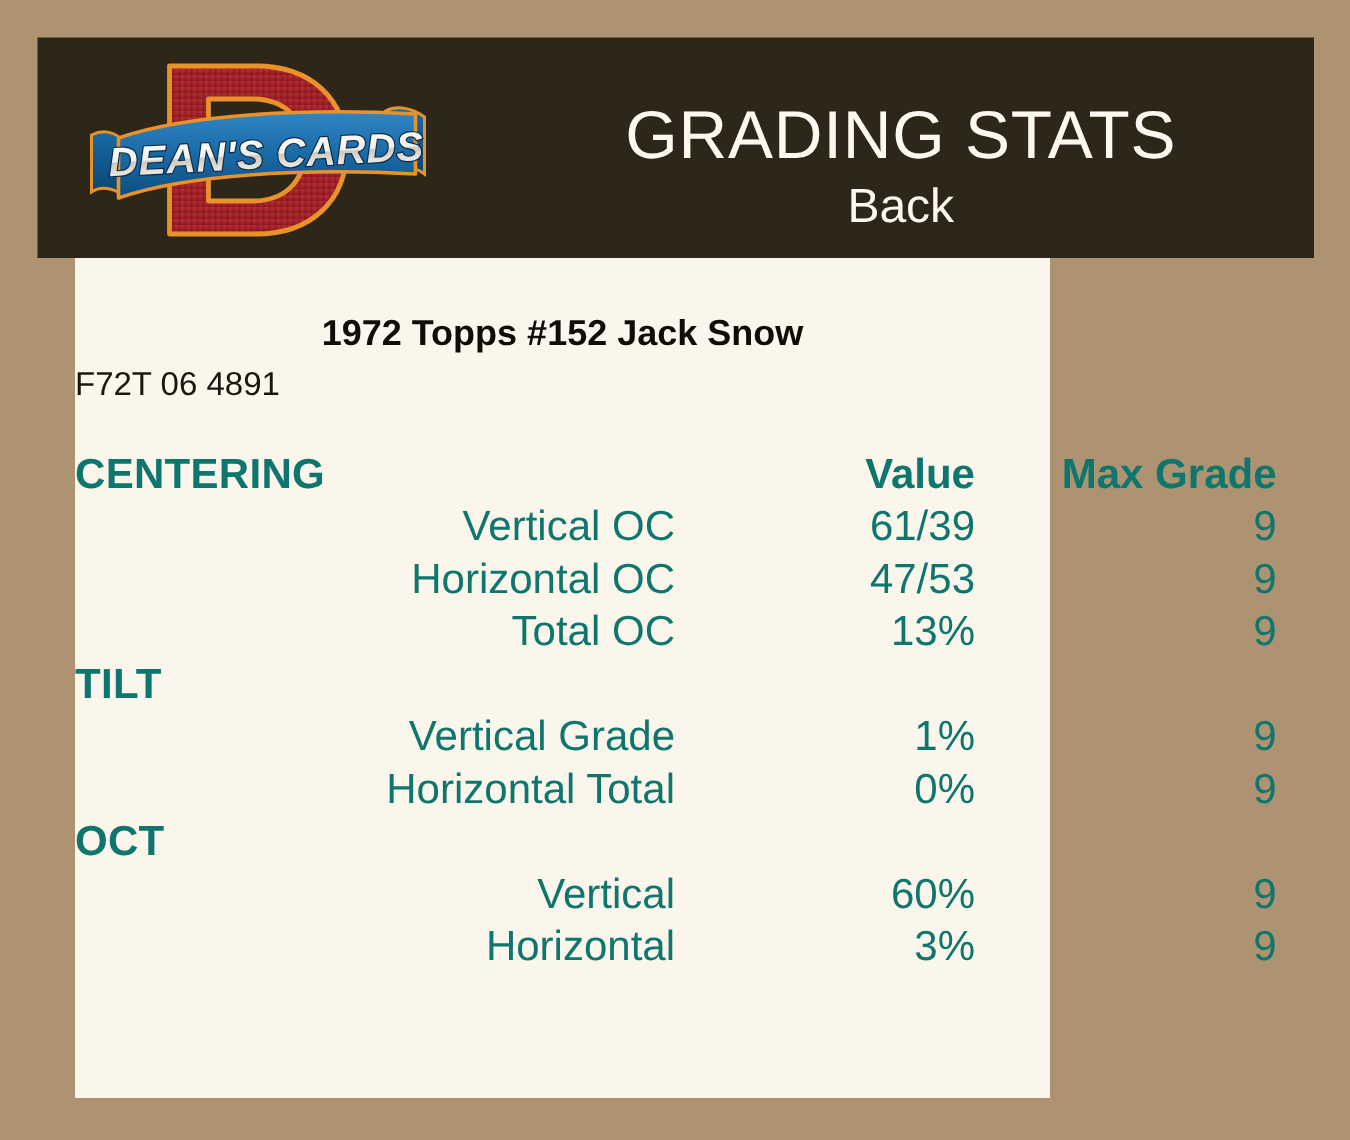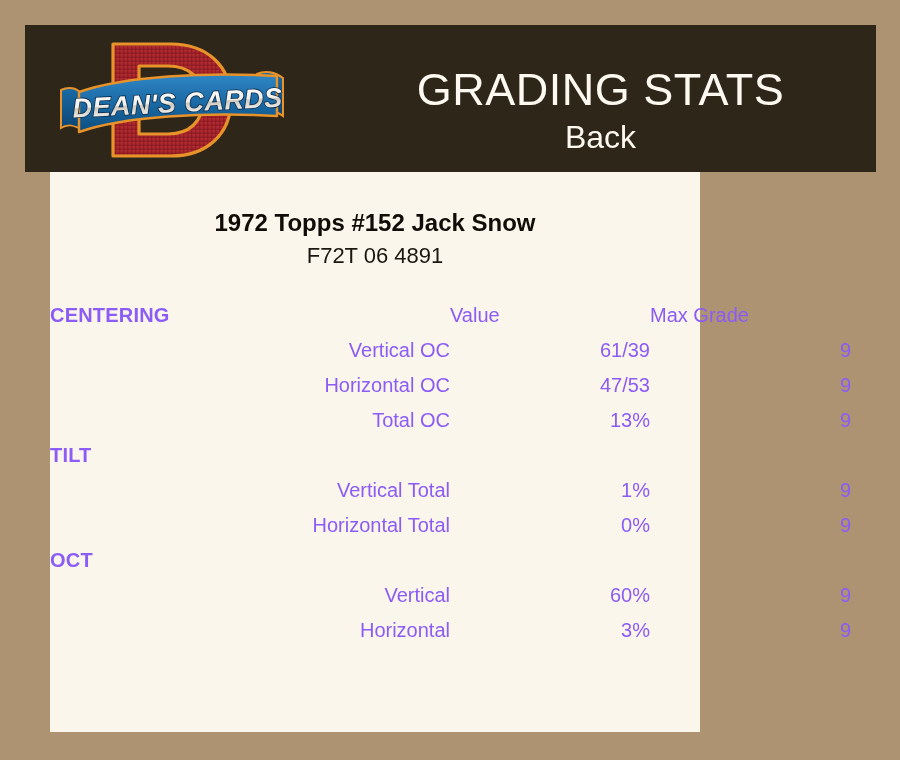--- a/index.html
+++ b/index.html
@@ -113,56 +113,56 @@
   #card-title {
     margin-top: 36px;
     text-align: center;
     color: #100d08;
     font-size: 24px;
     font-weight: bold;
     line-height: 30px;
   }
   #card-serial {
     margin-top: 4px;
-    text-align: center;
+    text-align: left;
     color: #1b1710;
     font-size: 22px;
     font-weight: 400;
     line-height: 28px;
   }
 
   
   #stats-table {
     margin-top: 28px;
     width: 100%;
     border-collapse: collapse;
     table-layout: fixed;
   }
   #stats-table col.c-label { width: 400px; }
   #stats-table col.c-value { width: 200px; }
   #stats-table col.c-grade { width: 201px; }
 
   #stats-table td {
-    color: #8b5cf6;
-    font-size: 20px;
+    color: #0f766e;
+    font-size: 28px;
     line-height: 35px;
     height: 35px;
     padding: 0;
     vertical-align: middle;
   }
 
   td.section-label {
     font-weight: bold;
     padding-left: 103px;
     text-align: left;
     letter-spacing: 0.2px;
   }
   td.col-head {
-    font-weight: normal;
-    text-align: left;
+    font-weight: bold;
+    text-align: right;
   }
   td.row-label {
     font-weight: 400;
     padding-left: 155px;
     text-align: right;
   }
   td.row-value,
   td.row-grade {
     font-weight: 400;
     text-align: right;
@@ -262,21 +262,21 @@
           <td class="row-label">Total OC</td>
           <td class="row-value">13%</td>
           <td class="row-grade">9</td>
         </tr>
         <tr>
           <td class="section-label">TILT</td>
           <td class="col-head"></td>
           <td class="col-head"></td>
         </tr>
         <tr>
-          <td class="row-label">Vertical Total</td>
+          <td class="row-label">Vertical Grade</td>
           <td class="row-value">1%</td>
           <td class="row-grade">9</td>
         </tr>
         <tr>
           <td class="row-label">Horizontal Total</td>
           <td class="row-value">0%</td>
           <td class="row-grade">9</td>
         </tr>
         <tr>
           <td class="section-label">OCT</td>

